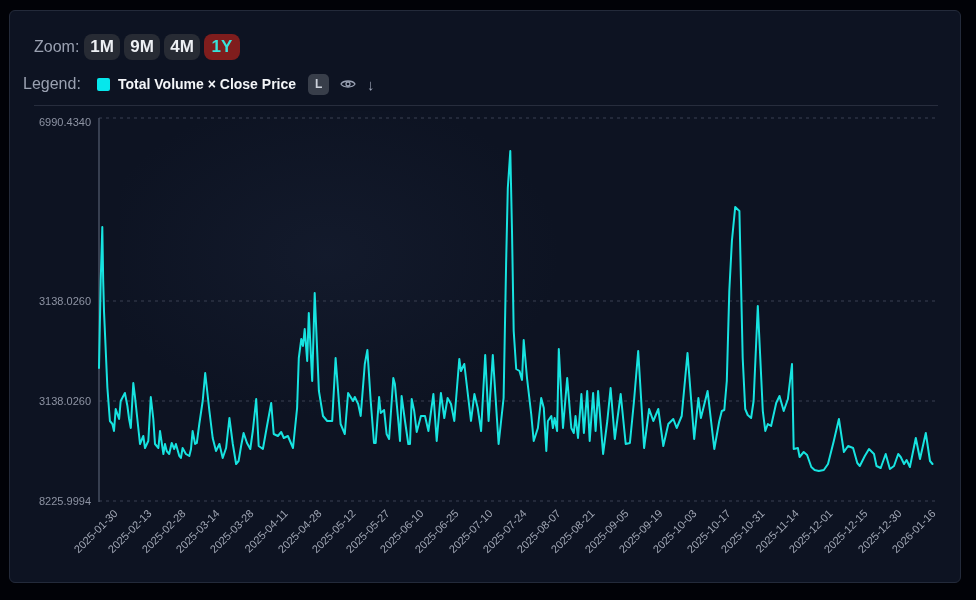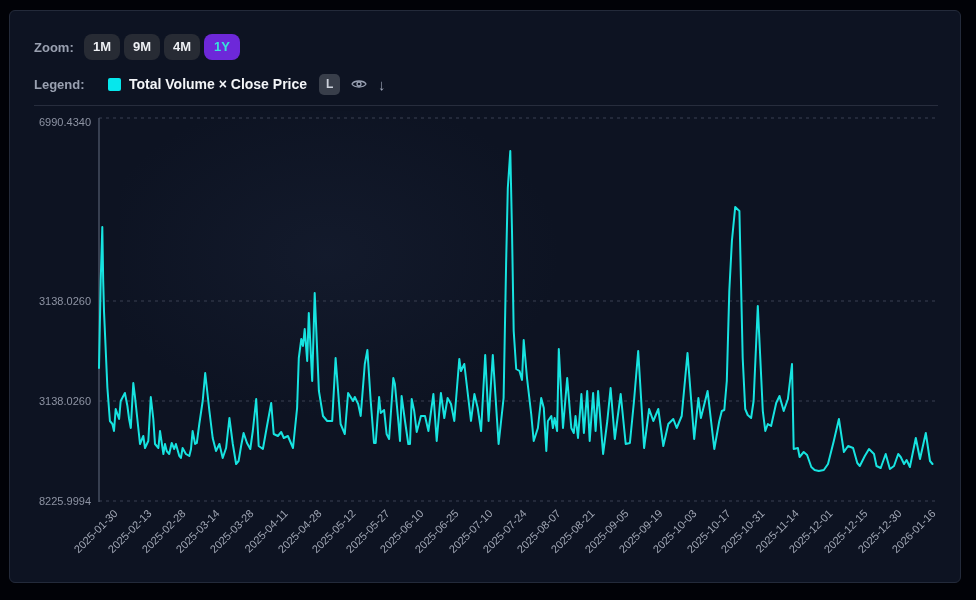--- a/index.html
+++ b/index.html
@@ -2,26 +2,26 @@
 <html><head>
 <meta charset="utf-8">
 <style>
   html,body{margin:0;padding:0;background:#010207;width:976px;height:600px;overflow:hidden;
     font-family:"Liberation Sans","DejaVu Sans",sans-serif;}
   .panel{position:absolute;left:9px;top:10px;width:952px;height:573px;background:#0d1322;
     border:1px solid #232a3a;border-radius:6px;box-sizing:border-box;}
   .glow{position:absolute;left:110px;top:100px;width:460px;height:320px;pointer-events:none;
     background:radial-gradient(ellipse at 45% 45%, rgba(42,54,82,0.20), rgba(0,0,0,0) 65%);}
   .zoom-row{position:absolute;left:24px;top:22px;height:28px;display:flex;align-items:center;gap:4px;}
-  .row-label{color:#9aa1b1;font-size:13px;font-weight:bold;}
+  .row-label{color:#9aa1b1;font-size:16px;}
   .zoom-row .row-label{min-width:46px;}
-  .zbtn{border:none;cursor:pointer;background:#272b34;color:#eef0f4;font-weight:bold;font-size:13px;
+  .zbtn{border:none;cursor:pointer;background:#272b34;color:#eef0f4;font-weight:bold;font-size:17px;
     font-family:inherit;padding:6px 4px;border-radius:8px;min-width:36px;line-height:14px;}
-  .zbtn.active{background:#6d28d9;color:#38e2da;}
-  .legend-row{position:absolute;left:24px;top:60px;height:26px;display:flex;align-items:center;}
+  .zbtn.active{background:#7f1d1d;color:#38e2da;}
+  .legend-row{position:absolute;left:13px;top:60px;height:26px;display:flex;align-items:center;}
   .legend-row .row-label{min-width:74px;}
   .swatch{width:13px;height:13px;border-radius:2px;background:#06e7ec;margin-right:8px;flex:none;}
   .series-name{color:#f3f5f8;font-size:14px;font-weight:bold;white-space:nowrap;}
   .lbadge{margin-left:12px;width:21px;height:21px;border-radius:5px;background:#383e4a;color:#ccd1db;
     font-size:12px;font-weight:bold;display:flex;align-items:center;justify-content:center;cursor:pointer;}
   .icon-btn{margin-left:11px;display:flex;align-items:center;cursor:pointer;color:#99a1b3;}
   .arrow-glyph{font-size:15px;line-height:15px;color:#99a1b3;}
   .divider{position:absolute;left:24px;top:94px;width:904px;height:1px;background:#272d3d;}
   .chart-svg{position:absolute;left:0;top:0;}
   .ylab{position:absolute;right:869px;color:#8d93a3;font-size:11px;white-space:nowrap;line-height:14px;}

